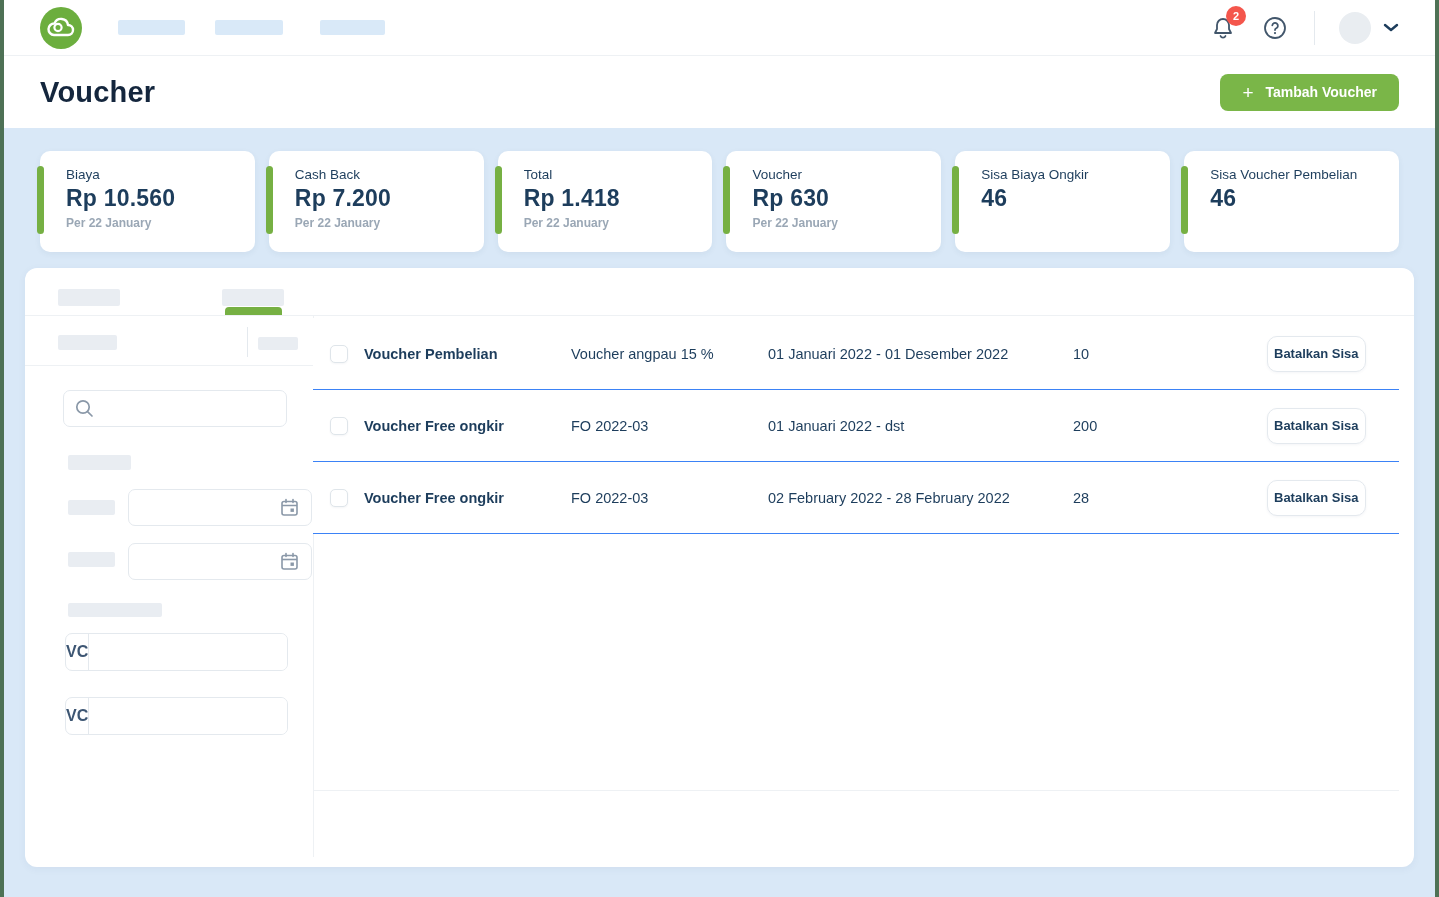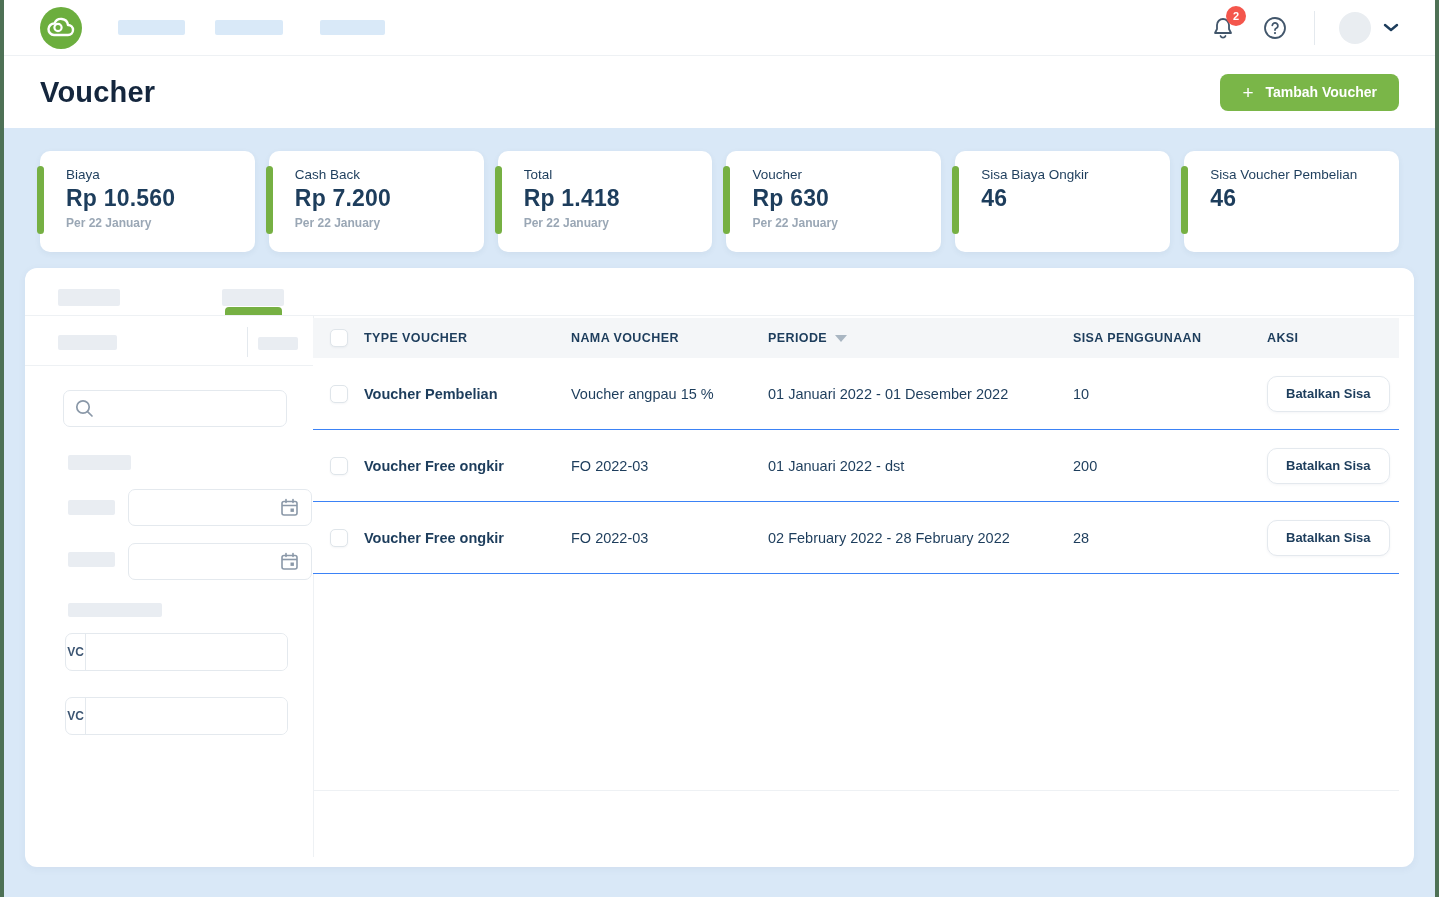--- a/index.html
+++ b/index.html
@@ -117,21 +117,21 @@
   .vc-input {
     position:absolute; left:40px; width:223px; height:38px;
     border:1px solid #e4e9ee; border-radius:7px; background:#fff;
     display:flex; align-items:stretch; overflow:hidden;
   }
   .vc-input.v1 { top:365px; }
   .vc-input.v2 { top:429px; }
   .vc-prefix {
     width:40px; border-right:1px solid #e4e9ee;
     display:flex; align-items:center; justify-content:center;
-    font-size:12px; font-weight:bold; color:#3d5possible673;
+    font-size:16px; font-weight:bold; color:#3d5possible673;
     color:#3d5673;
   }
   .vc-field { flex:1; border:none; outline:none; font-family:inherit; font-size:14px; padding:0 10px; color:#1d3d5c; }
 
   
   .table { position:absolute; left:288px; top:50px; width:1086px; }
   .trow { display:flex; align-items:center; }
   .thead { height:40px; background:#f4f6f8; }
   .th { font-size:12.5px; font-weight:bold; color:#1d3d5c; letter-spacing:.4px; display:flex; align-items:center; gap:8px; }
   .tr { height:72px; border-bottom:1px solid #3b82f6; background:#fff; }
@@ -145,21 +145,21 @@
   .td-type { font-weight:bold; }
   .checkbox {
     width:18px; height:18px; border:1px solid #dfe5ea; border-radius:5px;
     background:#fff; cursor:pointer; box-shadow:0 1px 2px rgba(30,60,90,.05);
   }
   .sort-tri {
     width:0; height:0; border-left:6px solid transparent; border-right:6px solid transparent;
     border-top:7px solid #a9b6c2; display:inline-block; cursor:pointer;
   }
   .btn-outline {
-    height:36px; padding:0 18px; background:#fff;
+    height:36px; padding:0 6px; background:#fff;
     border:1px solid #e4e9ee; border-radius:10px;
     font-size:13px; font-weight:bold; color:#1d3d5c; cursor:pointer;
     font-family:"Liberation Sans", sans-serif;
     box-shadow:0 1px 3px rgba(30,60,90,.05);
   }
   .table-bottom-line { position:absolute; left:288px; top:522px; width:1086px; height:1px; background:#eef1f4; }
 </style>
 </head>
 <body>
 
@@ -303,33 +303,20 @@
   <div class="vc-input v1">
     <div class="vc-prefix">VC</div>
     <input class="vc-field" type="text" style="">
   </div>
   <div class="vc-input v2">
     <div class="vc-prefix">VC</div>
     <input class="vc-field" type="text" style="">
   </div>
 
   <div class="table">
-    <div class="trow thead">
-      <div class="col-check">
-        <div class="checkbox"></div>
-      </div>
-      <div class="th col-type">TYPE VOUCHER</div>
-      <div class="th col-nama">NAMA VOUCHER</div>
-      <div class="th col-per">
-        <span>PERIODE</span>
-        <span class="sort-tri"></span>
-      </div>
-      <div class="th col-sisa">SISA PENGGUNAAN</div>
-      <div class="th col-aksi">AKSI</div>
-    </div>
 
       <div class="trow tr">
         <div class="col-check">
           <div class="checkbox"></div>
         </div>
         <div class="td td-type col-type">Voucher Pembelian</div>
         <div class="td col-nama">Voucher angpau 15 %</div>
         <div class="td col-per">01 Januari 2022 - 01 Desember 2022</div>
         <div class="td col-sisa">10</div>
         <div class="td col-aksi">

